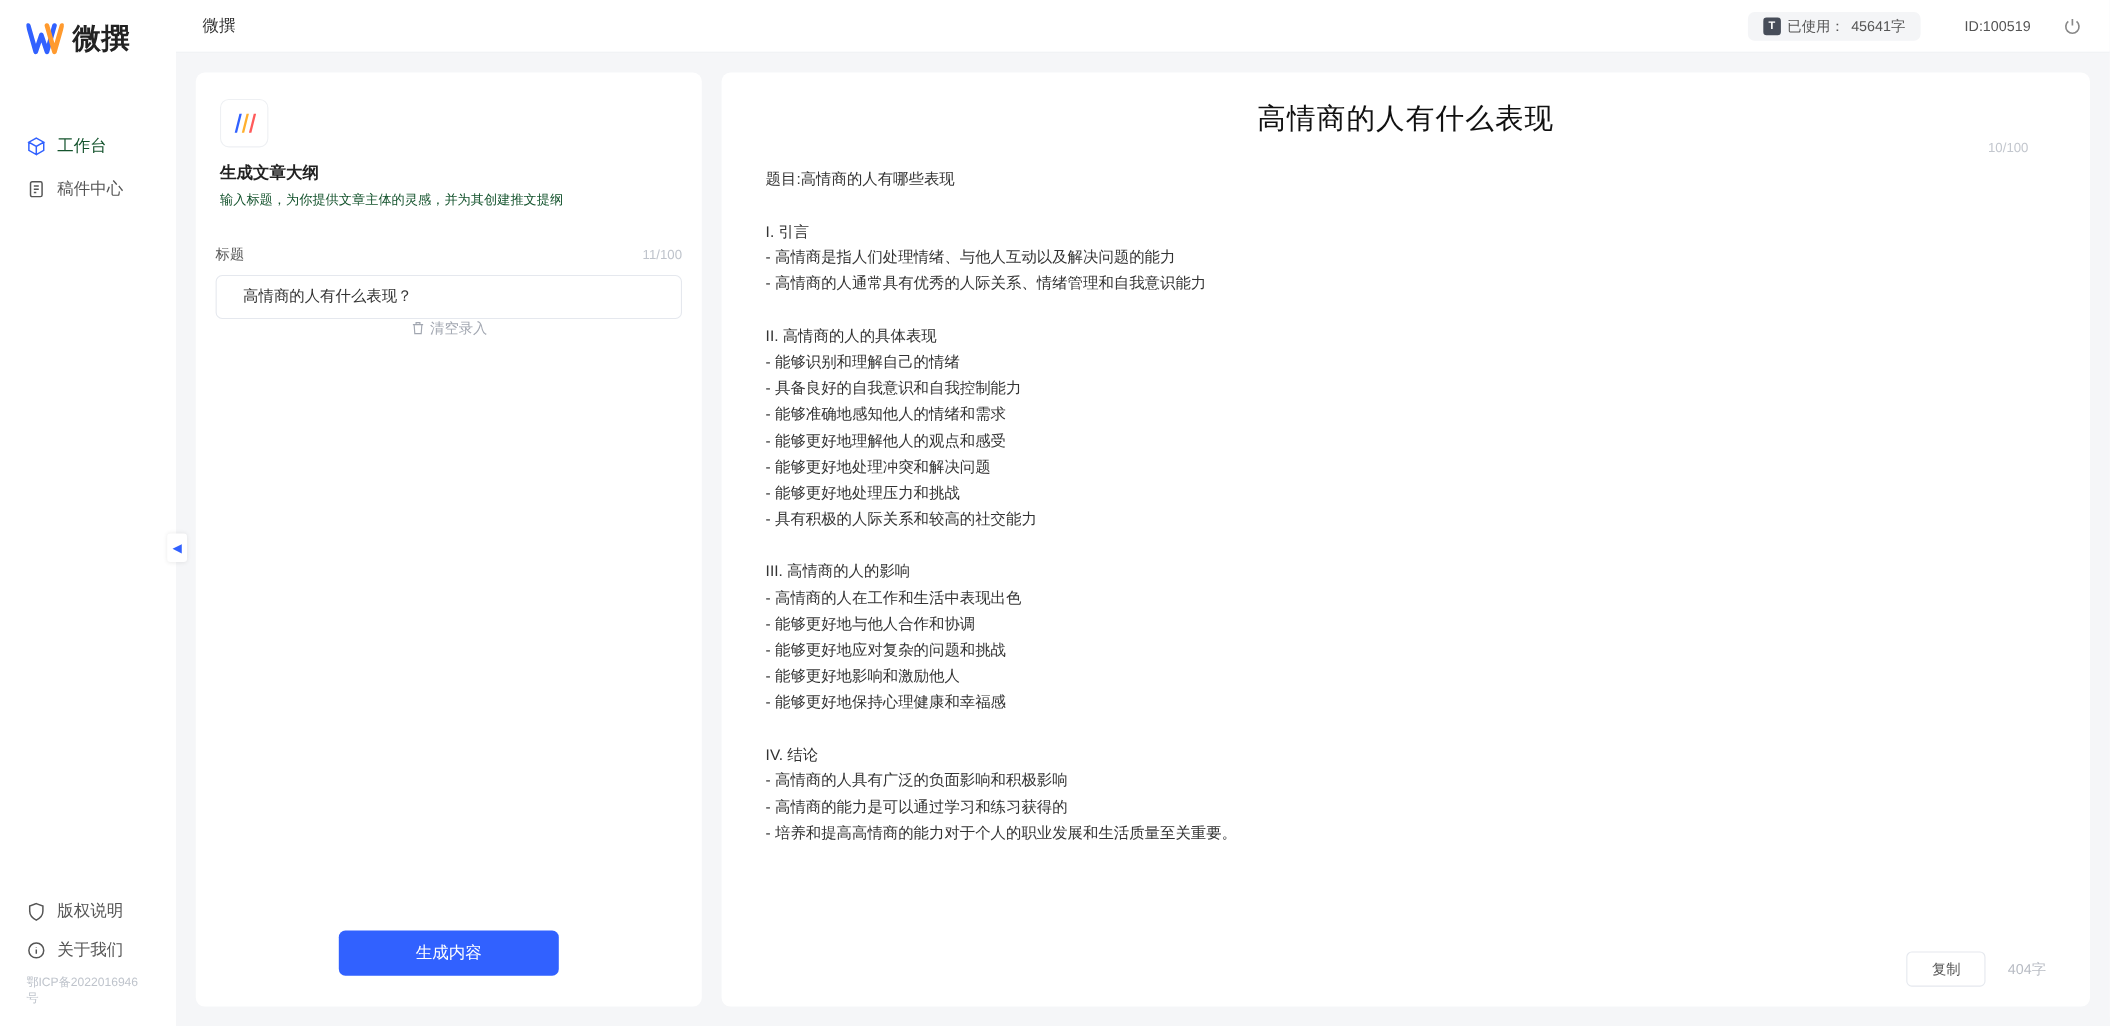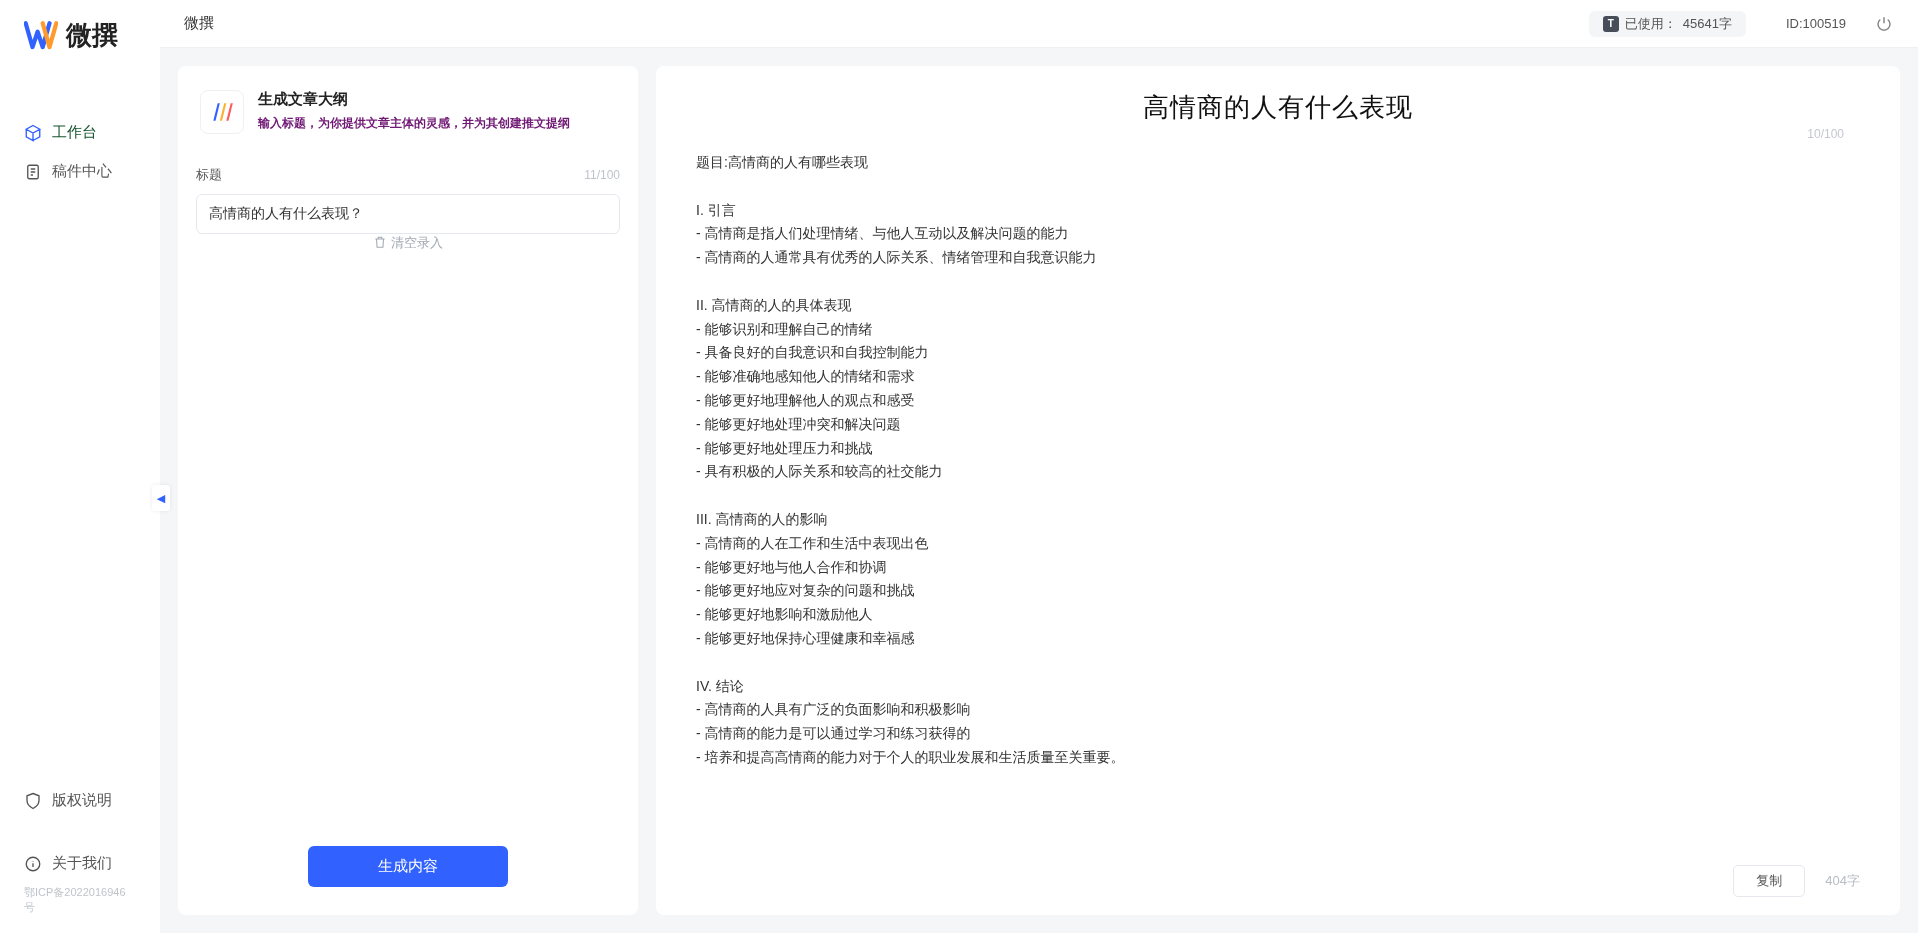--- a/index.html
+++ b/index.html
@@ -9,21 +9,21 @@
 
 .sidebar { width: 160px; background: #fff; display: flex; flex-direction: column; padding: 18px 0 10px; position: relative; }
 .logo { display: flex; align-items: center; gap: 8px; padding: 0 24px 60px; }
 .logo-mark { width: 34px; height: 30px; }
 .logo-text { font-size: 26px; font-weight: 700; color: #222; }
 .nav-list { flex: 1; }
 .nav-item { display: flex; align-items: center; gap: 10px; padding: 10px 24px; cursor: pointer; color: #555; font-size: 15px; }
 .nav-item.active { color: #14532d; align-items: center; }
 .nav-item .ic { width: 18px; height: 18px; display: inline-flex; align-items: center; justify-content: center; }
 .sidebar-bottom { padding: 0 0 8px; }
-.sidebar-bottom .nav-item { padding: 8px 24px; margin-top: 28px; }
+.sidebar-bottom .nav-item { padding: 8px 24px; }
 .icp { font-size: 11px; color: #bfc4cc; padding: 4px 24px 0; }
 .collapse-handle { position: absolute; right: -10px; top: 52%; width: 18px; height: 26px; background: #fff; border-radius: 3px; box-shadow: 0 0 4px rgba(0,0,0,.08); display: flex; align-items: center; justify-content: center; color: #3161ff; cursor: pointer; font-size: 11px; }
 
 
 .main { flex: 1; display: flex; flex-direction: column; min-width: 0; }
 .topbar { height: 48px; display: flex; align-items: center; padding: 0 24px; background: #fff; border-bottom: 1px solid #eef0f3; }
 .topbar-title { font-size: 15px; color: #333; }
 .topbar-spacer { flex: 1; }
 .usage-pill { display: flex; align-items: center; gap: 6px; background: #f4f5f7; border-radius: 6px; padding: 4px 14px; font-size: 13px; color: #555; }
 .usage-ic { width: 16px; height: 16px; background: #474d59; border-radius: 3px; color: #fff; font-size: 10px; display: flex; align-items: center; justify-content: center; font-weight: bold; }
@@ -31,28 +31,28 @@
 .power-ic { margin-left: 28px; width: 20px; height: 20px; color: #888; cursor: pointer; display: flex; align-items: center; justify-content: center; }
 
 .workspace { flex: 1; padding: 18px 18px 18px 18px; display: flex; gap: 18px; min-height: 0; }
 
 
 .panel { background: #fff; border-radius: 8px; display: flex; flex-direction: column; }
 .panel-left { width: 460px; padding: 18px 18px 18px; }
 .tabs { display: flex; gap: 6px; background: #f4f5f7; border-radius: 20px; padding: 3px; width: fit-content; margin-bottom: 18px; }
 .tab { padding: 6px 18px; border-radius: 18px; font-size: 13px; color: #555; cursor: pointer; }
 .tab.active { background: #3161ff; color: #fff; }
-.template-card { display: flex; gap: 14px; align-items: flex-start; padding: 6px 4px 18px; }
+.template-card { display: flex; gap: 14px; align-items: flex-start; padding: 6px 4px 18px; flex-direction: column; }
 .template-thumb { width: 44px; height: 44px; background: #fff; border: 1px solid #eef0f3; border-radius: 8px; display: flex; align-items: center; justify-content: center; font-size: 22px; }
 .template-title { font-size: 15px; font-weight: 600; color: #222; }
-.template-desc { font-size: 12px; color: #701a75; margin-top: 6px; font-weight: bold; }
+.template-desc { font-size: 12px; color: #14532d; margin-top: 6px; }
 .field-row { display: flex; justify-content: space-between; align-items: baseline; margin-top: 14px; }
 .field-label { font-size: 13px; color: #555; }
 .field-counter { font-size: 12px; color: #bfc4cc; }
-.text-input { width: 100%; border: 1px solid #e5e8ee; border-radius: 6px; padding: 11px 12px; font-size: 14px; margin-top: 10px; outline: none; color: #333; }
+.text-input { width: 100%; border: 1px solid #e5e8ee; border-radius: 6px; padding: 11px 24px; font-size: 14px; margin-top: 10px; outline: none; color: #333; }
 .clear-row { display: flex; align-items: center; justify-content: center; gap: 4px; color: #a2a7b1; font-size: 13px; cursor: pointer; }
 .panel-left-spacer { flex: 1; }
 .gen-btn { background: #3161ff; color: #fff; border: none; border-radius: 6px; padding: 11px 0; width: 200px; font-size: 15px; cursor: pointer; margin: 0 auto 10px; display: block; }
 
 
 .panel-right { flex: 1; padding: 24px 40px 18px; display: flex; flex-direction: column; min-width: 0; }
 .doc-header { position: relative; text-align: center; margin-bottom: 26px; }
 .doc-title { font-size: 26px; font-family: "Songti SC", STSong, serif; color: #111; letter-spacing: 1px; }
 .doc-counter { position: absolute; right: 16px; bottom: -16px; font-size: 12px; color: #c3c7ce; }
 .doc-body { flex: 1; overflow-y: auto; font-size: 14px; line-height: 1.7; color: #333; white-space: pre-line; padding-bottom: 20px; }

